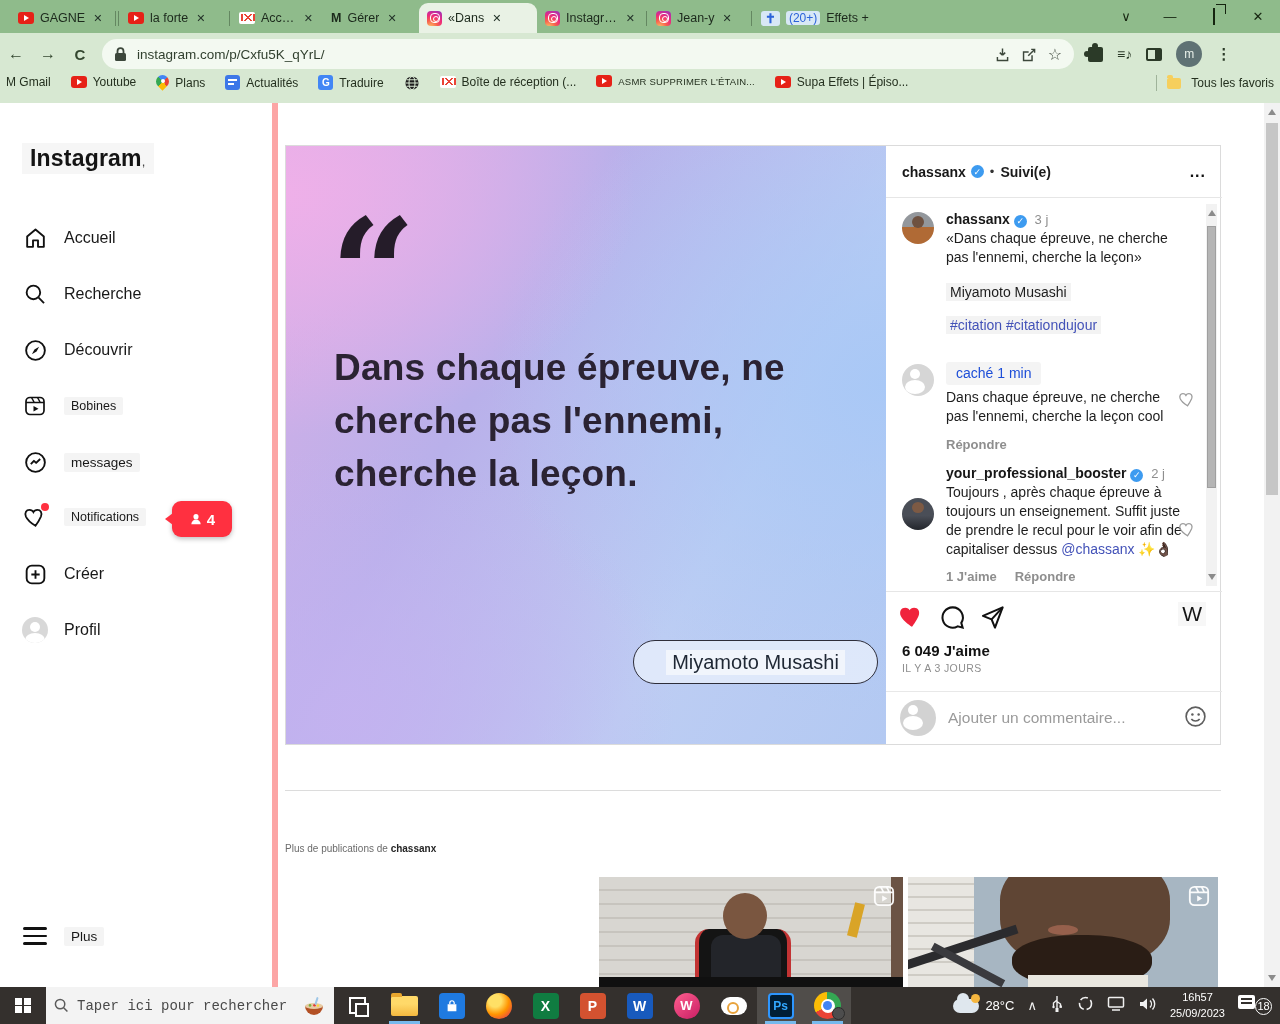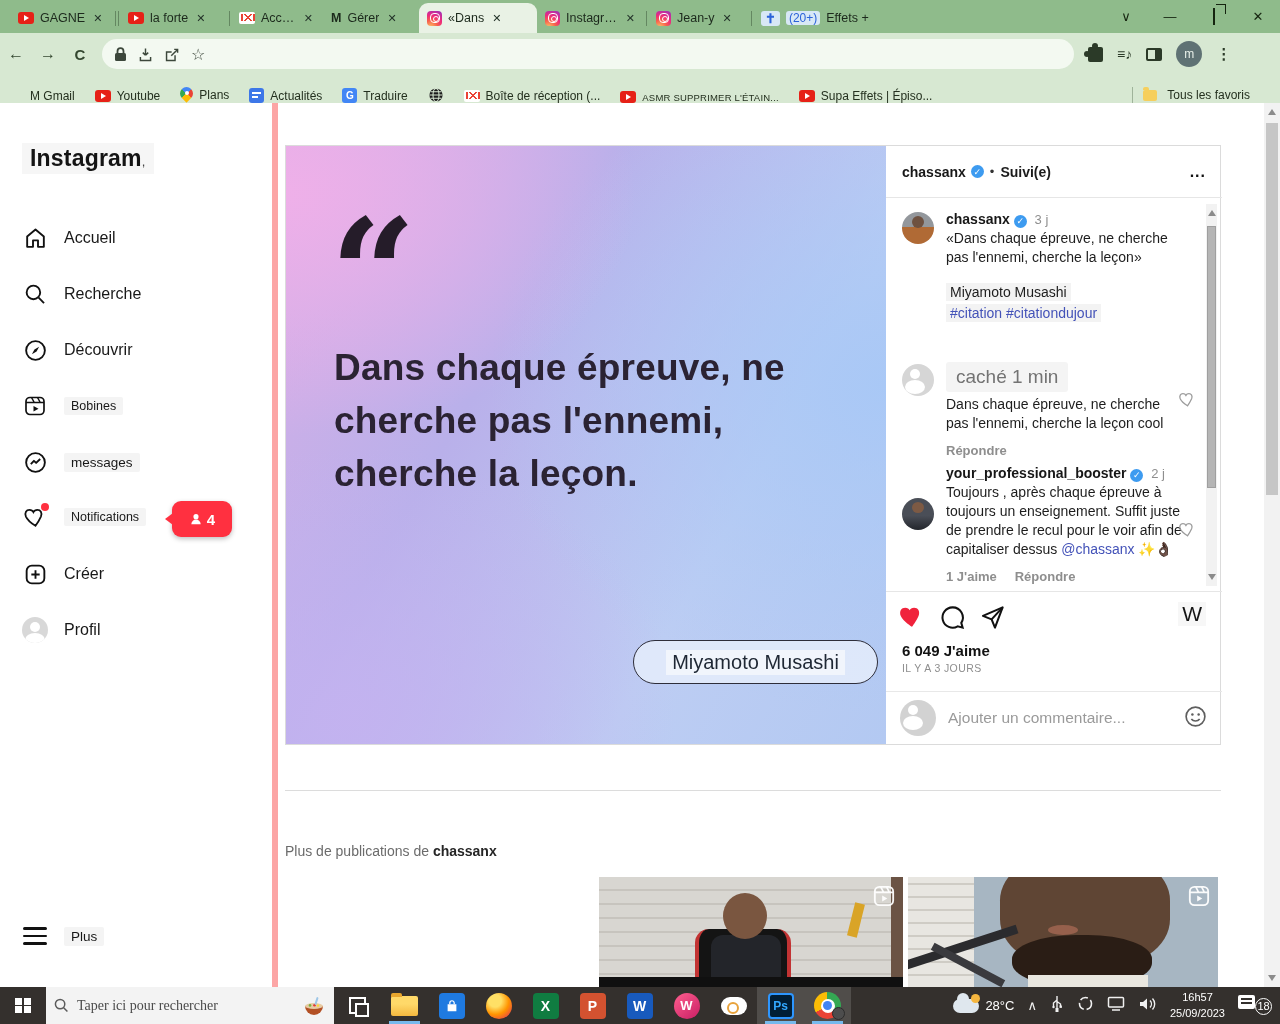--- a/index.html
+++ b/index.html
@@ -53,21 +53,21 @@
   #toolbar-right{display:flex;align-items:center;gap:14px;margin-left:14px;color:#2b3a28}
   #avatar-btn{width:26px;height:26px;border-radius:50%;background:#5f7274;color:#e7efe8;
     font-size:12px;display:flex;align-items:center;justify-content:center}
   .panel-ic{width:16px;height:13px;border:2px solid #2b3a28;border-radius:2px;position:relative}
   .panel-ic::after{content:"";position:absolute;right:-1px;top:-1px;width:6px;height:11px;background:#2b3a28}
   .puzzle{width:15px;height:15px;background:#2b3a28;border-radius:2px;position:relative}
   .puzzle::before{content:"";position:absolute;left:4px;top:-4px;width:6px;height:6px;border-radius:50%;background:#2b3a28}
   .puzzle::after{content:"";position:absolute;left:-4px;top:4px;width:6px;height:6px;border-radius:50%;background:#2b3a28}
 
   #bookmarks{position:absolute;left:0;top:75px;width:1280px;height:28px;background:#d7e8d2;
-    display:flex;align-items:flex-end;padding:0 30px;gap:20px;font-size:12px;color:#24301f}
+    display:flex;align-items:flex-start;padding:0 6px;gap:20px;font-size:12px;color:#24301f}
   .bm{display:flex;align-items:center;gap:6px;flex:none;white-space:nowrap}
   .bm-sm{font-size:9.5px;letter-spacing:.2px}
   #bm-right{margin-left:auto;display:flex;align-items:center;gap:10px}
   #bm-div{width:1px;height:16px;background:#9fb39a}
   .folder-sm{width:14px;height:11px;background:#f6cf5d;border-radius:2px;position:relative}
   .folder-sm::before{content:"";position:absolute;left:0;top:-2.5px;width:6px;height:3px;background:#f6cf5d;border-radius:2px 2px 0 0}
   .newsfav{width:15px;height:15px;background:#3d77e8;border-radius:3px;position:relative}
   .newsfav::before{content:"";position:absolute;left:3px;top:4px;width:9px;height:2px;background:#fff}
   .newsfav::after{content:"";position:absolute;left:3px;top:8px;width:6px;height:2px;background:#fff}
   .trfav{width:15px;height:15px;background:#4286f5;border-radius:3px;color:#fff;font-size:10px;
@@ -123,21 +123,21 @@
 
   #comments{position:absolute;left:0;top:52px;width:336px;height:393px;overflow:hidden}
   .cavatar{position:absolute;left:16px;width:32px;height:32px;border-radius:50%}
   .av1{background:linear-gradient(180deg,#93979c 0 46%,#b06a35 46% 100%);position:relative}
   .av1::after{content:"";position:absolute;left:10px;top:4px;width:12px;height:12px;border-radius:50%;background:#6e5140}
   .av-gray{background:#d6d6d6}
   .av3{background:linear-gradient(180deg,#4a4e57 0 55%,#23262c 100%);position:relative}
   .av3::after{content:"";position:absolute;left:10px;top:4px;width:12px;height:11px;border-radius:50%;background:#7d5a44}
   .cbody{position:absolute;left:60px;width:240px;font-size:14px;color:#1d1d1d;line-height:1.35}
   .ctime{color:#8e8e8e;font-size:13px;font-weight:normal;margin-left:4px}
-  .cmuted{color:#737373;font-size:19px;background:#f4f4f4;padding:2px 10px;border-radius:3px;display:inline-block}
+  .cmuted{color:#1d4ed8;font-size:14px;background:#f4f4f4;padding:2px 10px;border-radius:3px;display:inline-block}
   .creply{color:#8e8e8e;font-size:13px;margin-top:10px;font-weight:bold;display:inline-block}
   .hl{background:#f3f3f3;padding:1px 4px}
   .bluelink{color:#4352b8}
   .cheart{position:absolute;left:292px}
   .likeline{color:#8e8e8e;font-size:13px;font-weight:bold}
 
   #pscroll{position:absolute;right:3px;top:58px;width:11px;height:382px;background:#f2f2f2}
   #pscroll .thumbv{position:absolute;left:1px;top:22px;width:9px;height:262px;background:#b5b5b5;border:1px solid #9f9f9f}
   .tri-up{position:absolute;left:1.5px;top:6px;border-left:4px solid transparent;border-right:4px solid transparent;border-bottom:6px solid #8b8b8b}
   .tri-dn{position:absolute;left:1.5px;bottom:6px;border-left:4px solid transparent;border-right:4px solid transparent;border-top:6px solid #8b8b8b}
@@ -148,21 +148,21 @@
   #likes{position:absolute;left:16px;top:50px;font-size:15px;font-weight:bold;color:#121212}
   #posted{position:absolute;left:16px;top:70px;font-size:10.5px;color:#8e8e8e;letter-spacing:.4px}
 
   #pinput{position:absolute;left:0;top:545px;width:336px;height:53px;border-top:1px solid #e8e8e8;
     display:flex;align-items:center;padding:0 14px;gap:12px}
   #cmt-input{flex:1;border:none;outline:none;background:transparent;font-size:15.5px;color:#333;
     font-family:"Liberation Sans",sans-serif}
   #cmt-input::placeholder{color:#9a9a9a}
 
   #postdivider{position:absolute;left:285px;top:687px;width:936px;height:1px;background:#dcdcdc}
-  #morelabel{position:absolute;left:285px;top:740px;font-size:14px;color:#6b6b6b}
+  #morelabel{position:absolute;left:285px;top:740px;font-size:10px;color:#6b6b6b}
   #morelabel b{color:#252525}
 
   .thumb{position:absolute;top:774px;height:110px;overflow:hidden;background:#ddd}
   #th1{left:285px;width:305px;background:#fff}
   #th1 .meme{font-family:"Liberation Serif",serif;font-weight:bold;font-size:16.5px;line-height:1.25;
     color:#1a1a1a;text-align:center;padding-top:1px}
   #th1 .meme .red{color:#e01313}
   .shelf{position:absolute;left:0;top:49px;width:170px;height:61px;background:#241812;
     background-image:repeating-linear-gradient(90deg,rgba(205,160,60,.5) 0 5px,rgba(90,30,20,.4) 5px 9px,rgba(30,60,30,.45) 9px 13px,rgba(20,12,8,0) 13px 21px),
     repeating-linear-gradient(0deg,rgba(10,6,4,.75) 0 3px,transparent 3px 20px)}
@@ -193,21 +193,21 @@
   #pagescroll .tri-dn{left:4px;bottom:6px}
 
   
   #taskbar{position:absolute;left:0;top:987px;width:1280px;height:37px;background:#34302d;
     display:flex;align-items:center;color:#fff}
   #start{width:46px;height:37px;display:flex;align-items:center;justify-content:center}
   .winlogo{display:grid;grid-template-columns:7px 7px;grid-template-rows:7px 7px;gap:1.5px}
   .winlogo i{background:#fff}
   #tsearch{width:288px;height:37px;background:#f3f3f3;display:flex;align-items:center;padding:0 8px;gap:8px}
   #tsearch input{flex:1;border:none;outline:none;background:transparent;font-size:14px;color:#404040;
-    font-family:Liberation Serif, serif}
+    font-family:Liberation Mono, monospace}
   #tsearch input::placeholder{color:#4a4a4a}
   .tbic{width:47px;height:37px;display:flex;align-items:center;justify-content:center;position:relative;flex:none}
   .tbic.open::after{content:"";position:absolute;left:8px;bottom:0;width:31px;height:3px;background:#76b9ed}
   .tbic.lit{background:rgba(255,255,255,.14)}
   .sq-ic{width:26px;height:26px;border-radius:4px;color:#fff;font-weight:bold;font-size:14px;
     display:flex;align-items:center;justify-content:center}
   .taskview{width:17px;height:17px;border:2px solid #fff;position:relative}
   .taskview::after{content:"";position:absolute;left:4px;top:4px;width:10px;height:10px;border:2px solid #fff;background:#34302d}
   .folder{width:27px;height:20px;background:linear-gradient(180deg,#ffd969 0 40%,#f4b83f 100%);border-radius:2px;position:relative}
   .folder::before{content:"";position:absolute;left:0;top:-3px;width:11px;height:4px;background:#e8a62e;border-radius:2px 2px 0 0}
@@ -299,20 +299,21 @@
     <span class="navbtn">←</span>
     <span class="navbtn">→</span>
     <span class="navbtn" id="reload">C</span>
     <div id="omnibox">
       <span class="omni-ic">
         <svg width="13" height="15" viewBox="0 0 13 15">
             <rect x="1" y="6" width="11" height="8" rx="1.5" fill="#3c473b"></rect>
             <path d="M3.5 6V4.2a3 3 0 0 1 6 0V6" fill="none" stroke="#3c473b" stroke-width="1.8"></path>
           </svg>
       </span>
+      <span id="url">instagram.com/p/Cxfu5K_qYrL/</span>
       <span class="omni-ic">
         <svg width="17" height="17" viewBox="0 0 20 20">
             <path d="M10 3v8m0 0 3.2-3.2M10 11 6.8 7.8" stroke="#3c473b" stroke-width="1.7" fill="none"></path>
             <path d="M4 13v4h12v-4" stroke="#3c473b" stroke-width="1.7" fill="none"></path>
           </svg>
       </span>
       <span class="omni-ic">
         <svg width="17" height="17" viewBox="0 0 20 20">
             <path d="M12 4h4v4" stroke="#3c473b" stroke-width="1.7" fill="none"></path>
             <path d="M16 4 8.5 11.5" stroke="#3c473b" stroke-width="1.7" fill="none"></path>
@@ -494,21 +495,21 @@
 
         <div id="comments">
 
           <div class="cavatar av1" style="top:14px"></div>
           <div class="cbody" style="top:12px">
             <span class="uname">chassanx</span>
             <span class="vbadge">✓</span>
             <span class="ctime">3 j</span>
             <div>«Dans chaque épreuve, ne cherche pas l'ennemi, cherche la leçon»</div>
             <div style="margin-top:16px"><span class="hl">Miyamoto Musashi</span></div>
-            <div style="margin-top:2px"><span class="hl bluelink">#citation #citationdujour</span></div>
+            <div style="margin-top:14px"><span class="hl bluelink">#citation #citationdujour</span></div>
           </div>
 
           <div class="cavatar av-gray person" style="top:166px"></div>
           <div class="cbody" style="top:164px;width:228px">
             <span class="cmuted">caché 1 min</span>
             <div style="margin-top:3px">Dans chaque épreuve, ne cherche pas l'ennemi, cherche la leçon cool</div>
             <span class="creply">Répondre</span>
           </div>
           <span class="cheart" style="top:192px">
             <svg width="19" height="19" viewBox="0 0 24 24">

